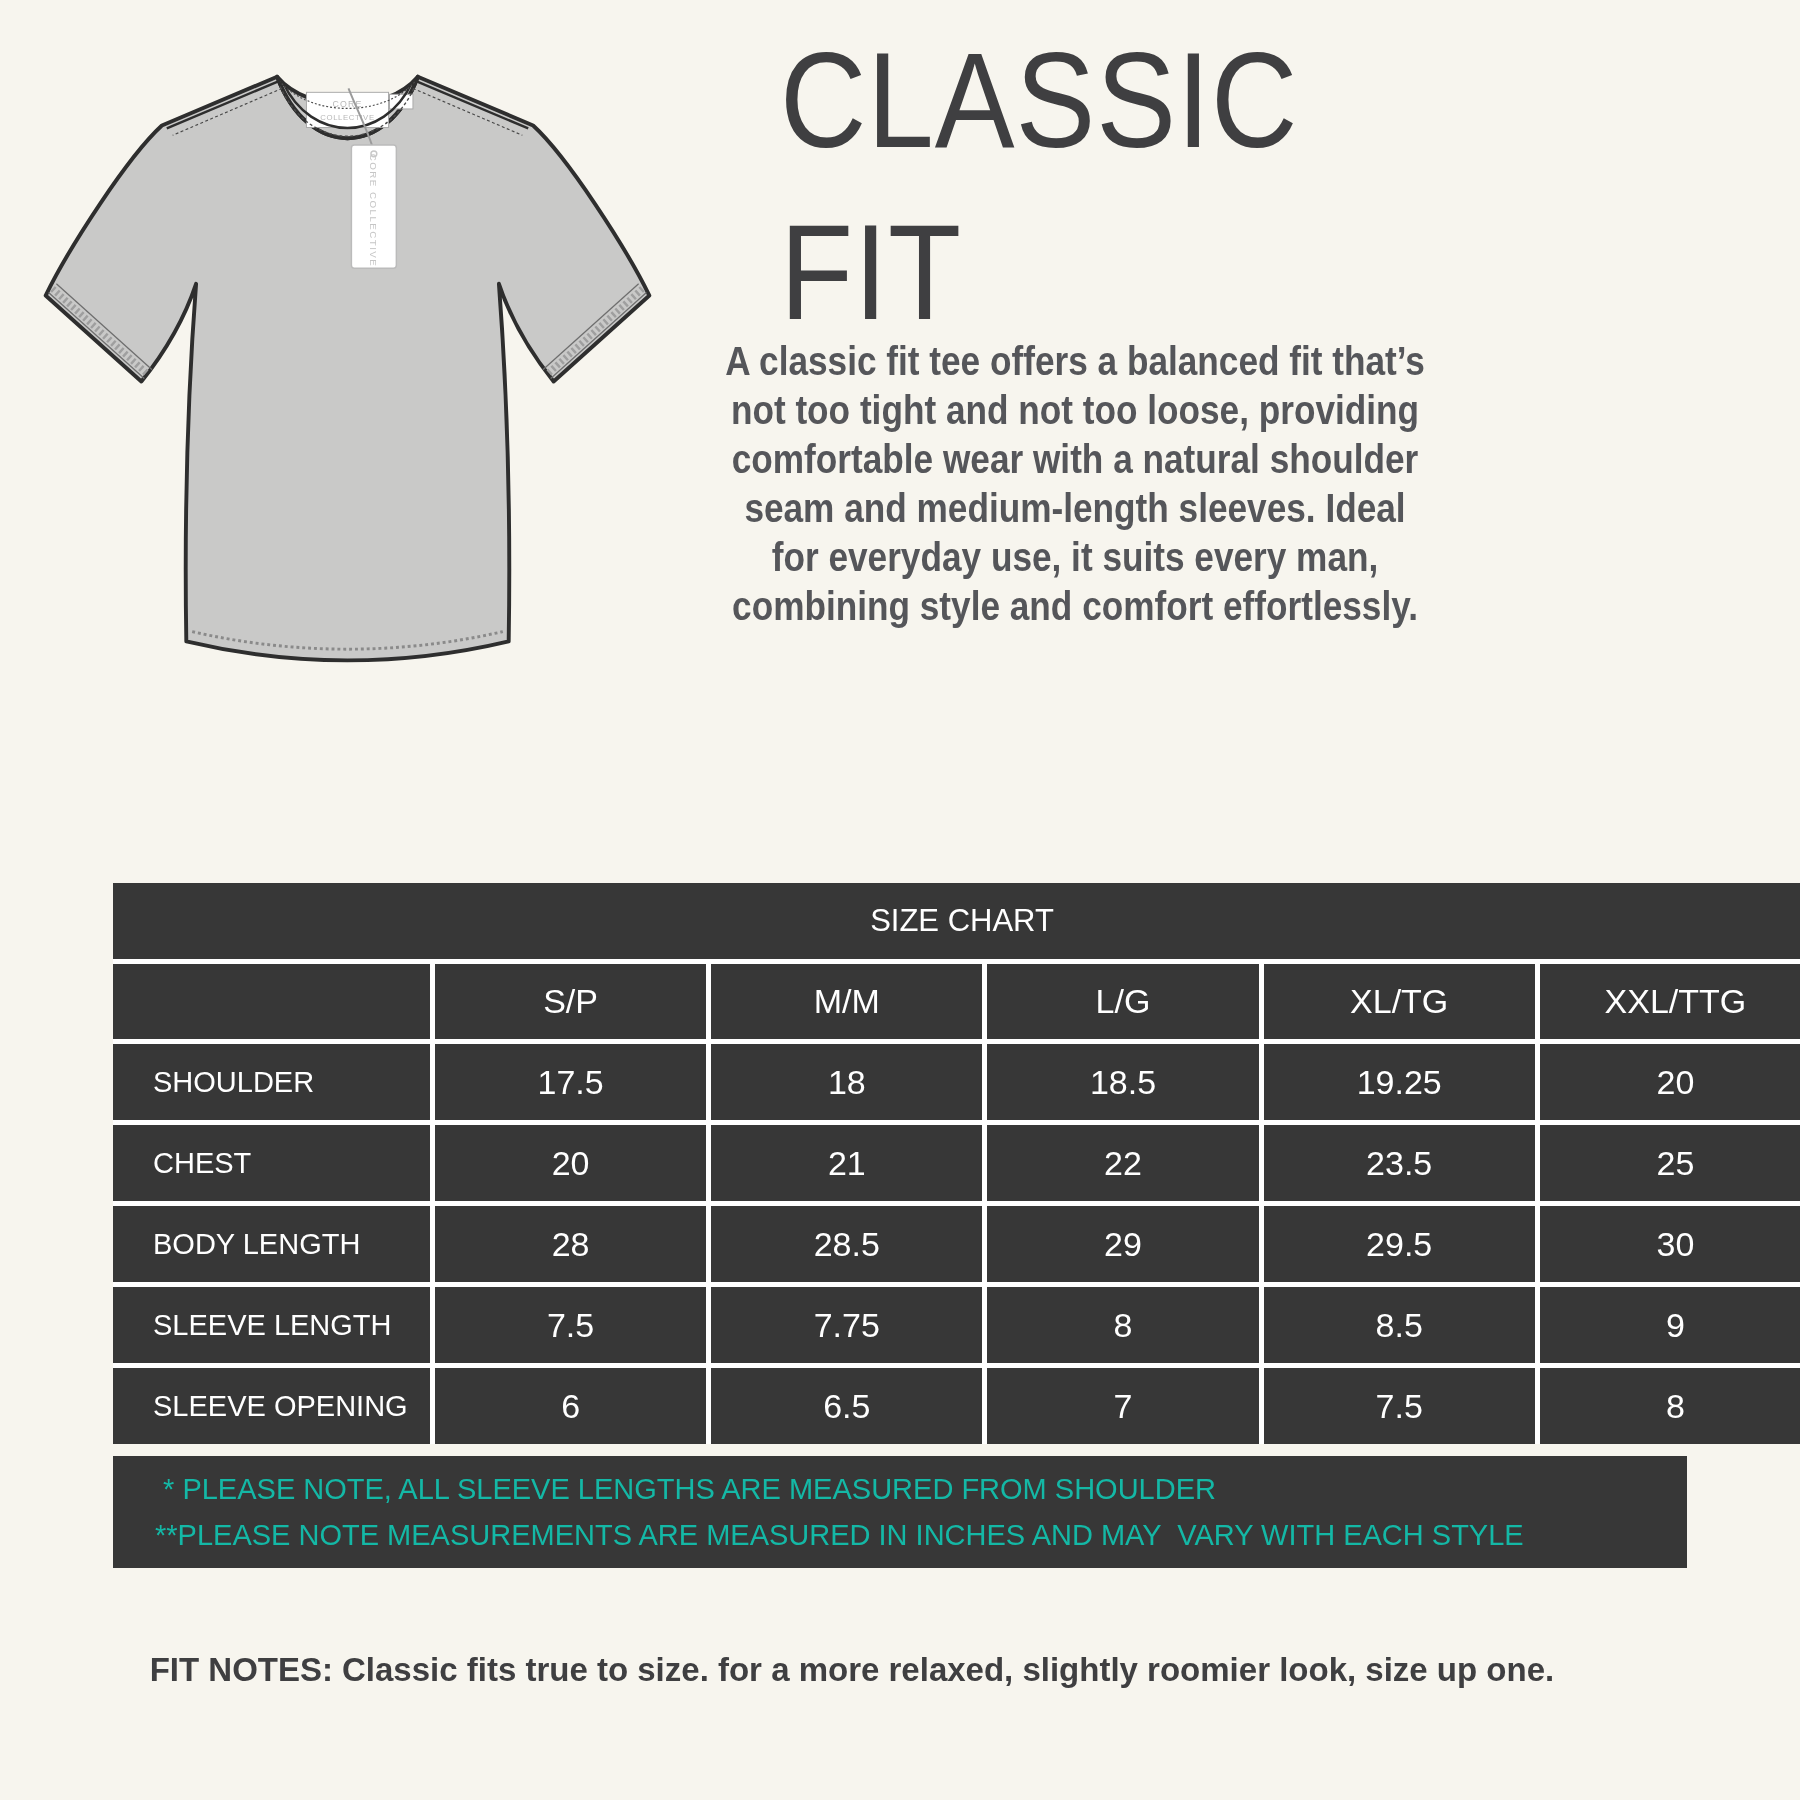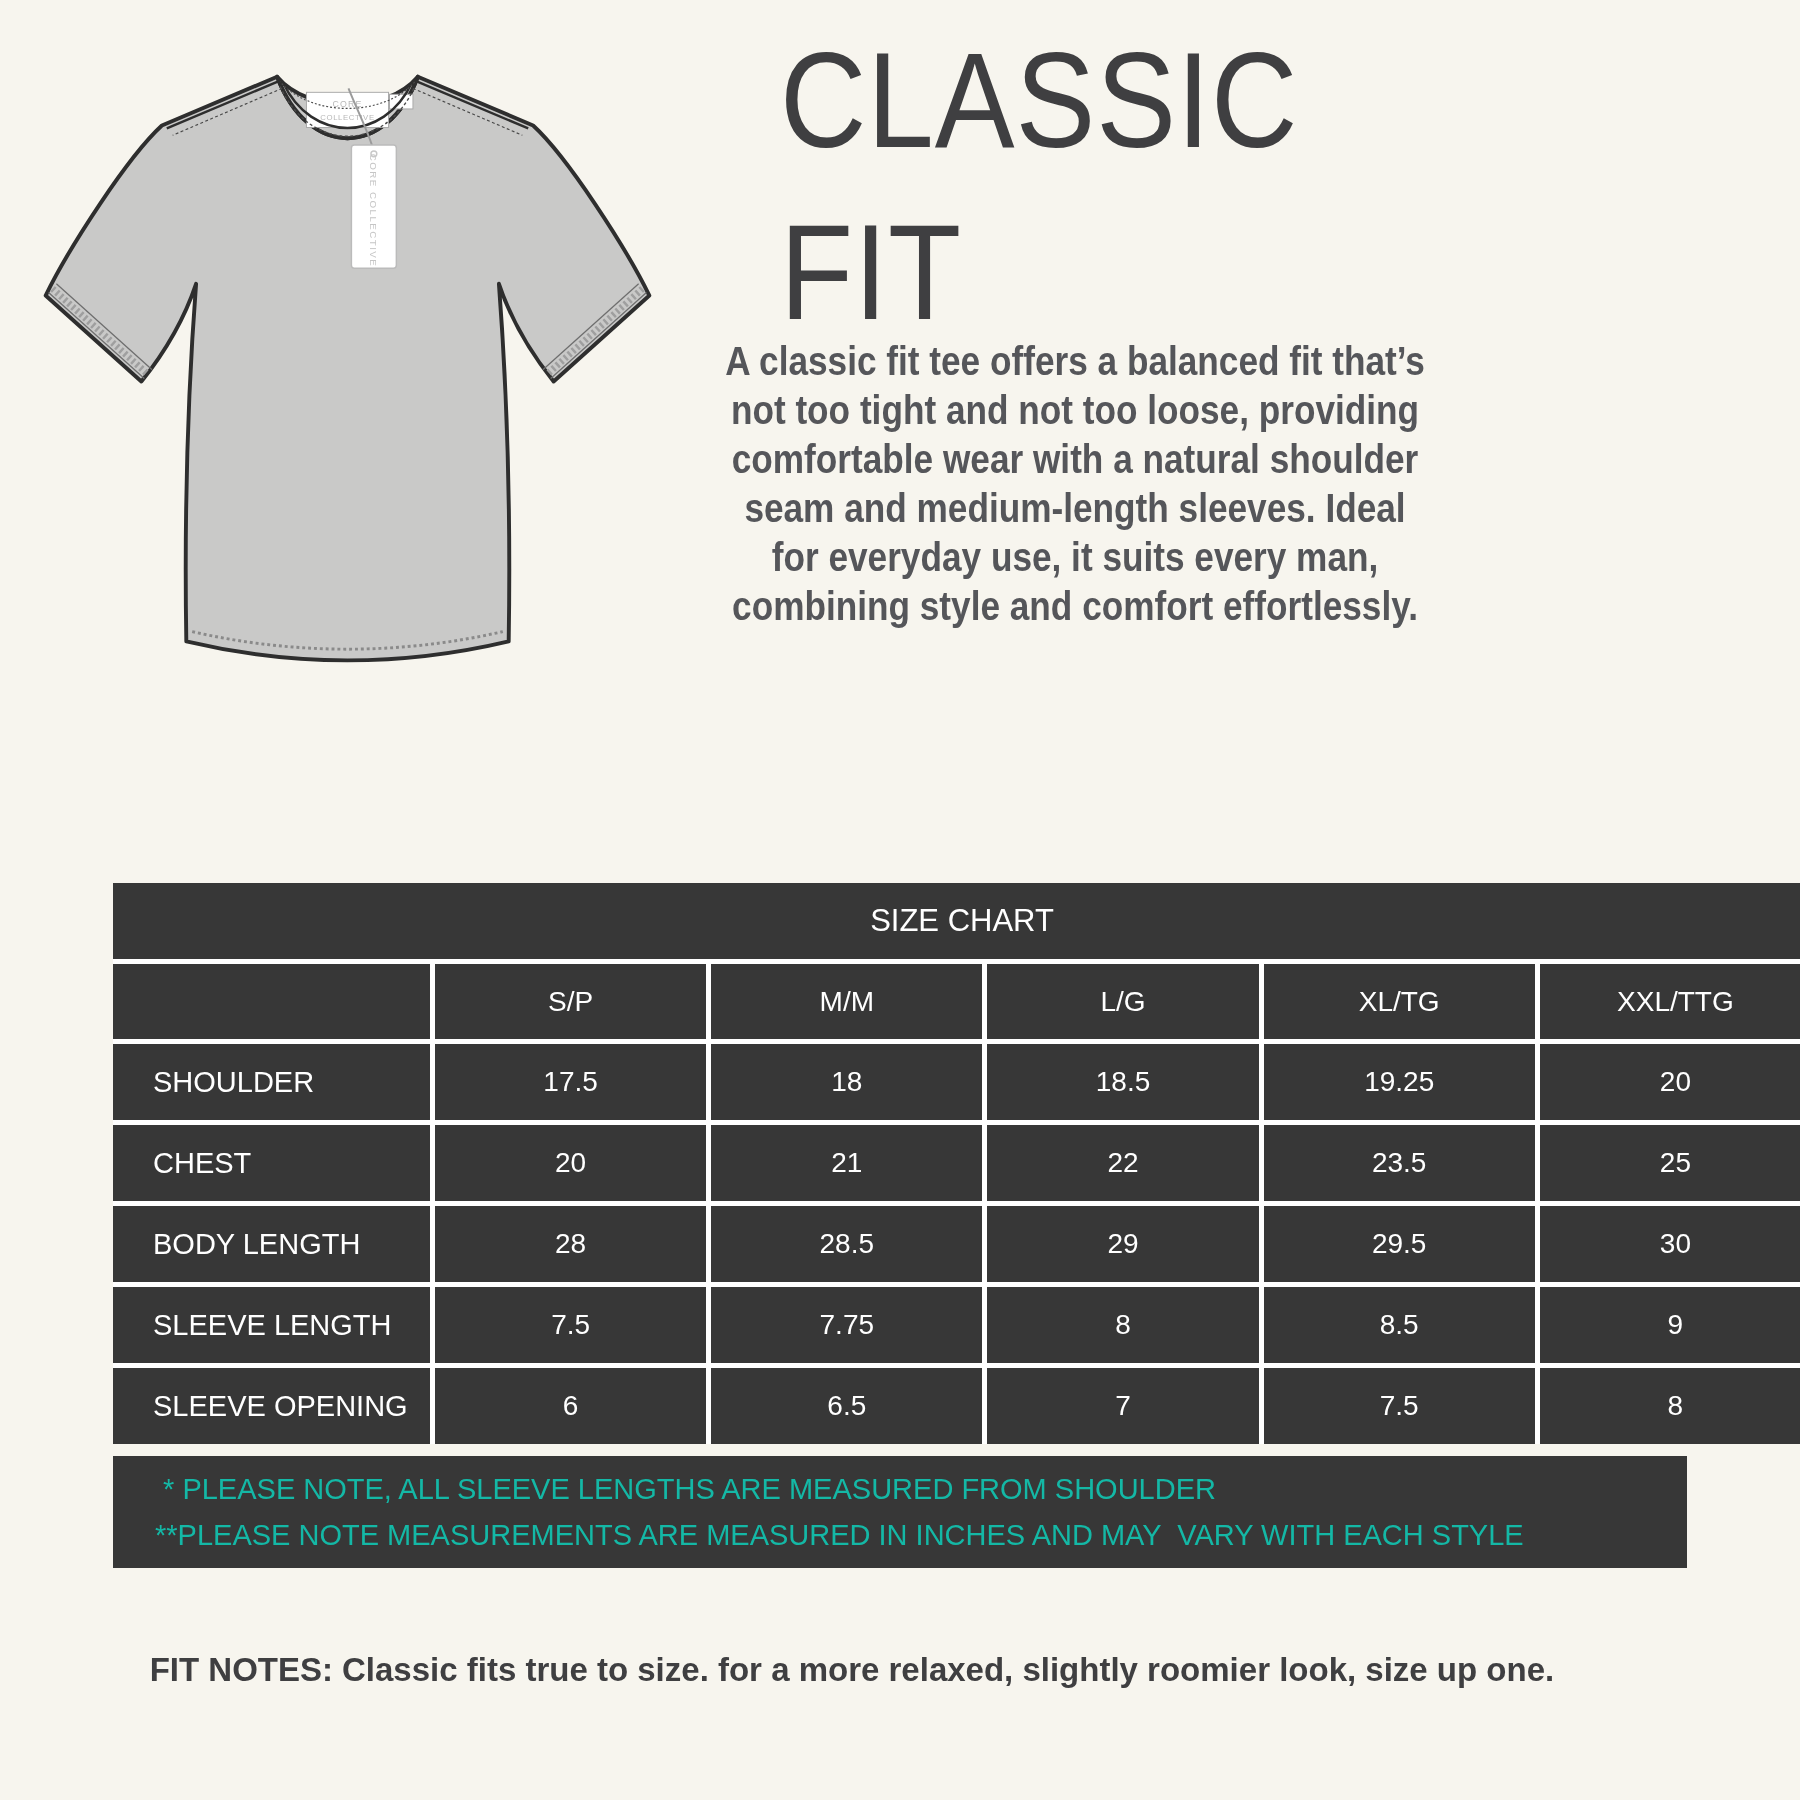--- a/index.html
+++ b/index.html
@@ -30,21 +30,21 @@
   .chart{
     position:absolute;left:113px;top:883px;width:1698px;
     display:grid;
     grid-template-columns:317px repeat(5,1fr);
     gap:5px;
     background:#FFFFFF;
   }
   .cell{
     background:#373737;color:#FFFFFF;
     display:flex;align-items:center;justify-content:center;
-    height:76px;font-size:28px;
+    height:76px;font-size:34px;
   }
   .cell.head{height:75px;}
   .cell.title-cell{grid-column:1 / -1;font-size:31px;}
   .cell.row-label{justify-content:flex-start;padding-left:40px;font-size:29px;}
   .notes{
     position:absolute;left:113px;top:1456px;width:1574px;height:112px;
     background:#373737;color:#14b8a6;
     display:flex;flex-direction:column;justify-content:center;
     padding-left:42px;font-size:29px;line-height:46px;
   }

